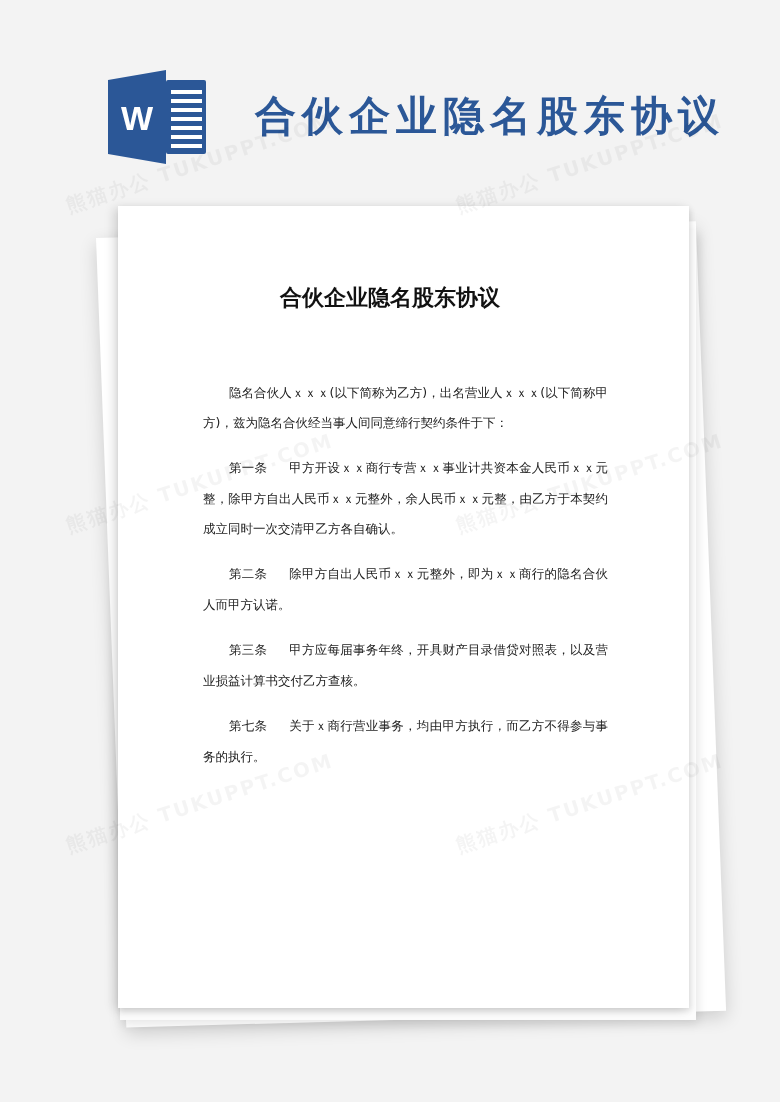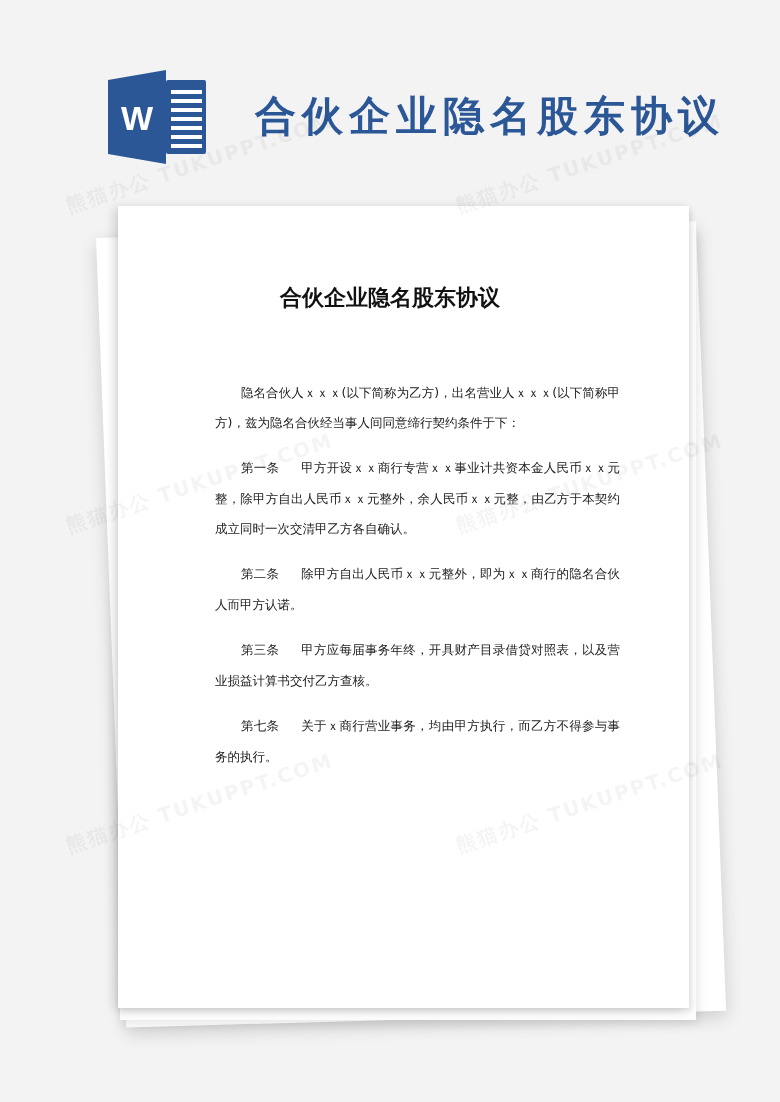--- a/index.html
+++ b/index.html
@@ -34,21 +34,21 @@
     position:absolute; left:118px; top:206px; width:571px; height:802px;
     background:#fff;
     box-shadow:-4px 2px 10px rgba(0,0,0,0.14), 2px 3px 6px rgba(0,0,0,0.10);
   }
   .doc-title {
     position:absolute; left:0; right:0; top:283px;
     text-align:center; font-size:22px; font-weight:bold; color:#111;
     letter-spacing:0px;
   }
   .body-text {
-    position:absolute; left:215px; top:378px; width:405px;
+    position:absolute; left:203px; top:378px; width:405px;
     font-size:12.5px; color:#222; line-height:30px;
   }
   .para { margin:0 0 15px 0; text-indent:26px; text-align:justify; }
   .para .num { margin-right:22px;font-family:Liberation Mono, monospace; }
 </style>
 </head>
 <body>
 
 <svg class="word-icon" viewBox="0 0 100 94">
   <rect x="58" y="10" width="40" height="74" rx="2" fill="#2b5797"></rect>

